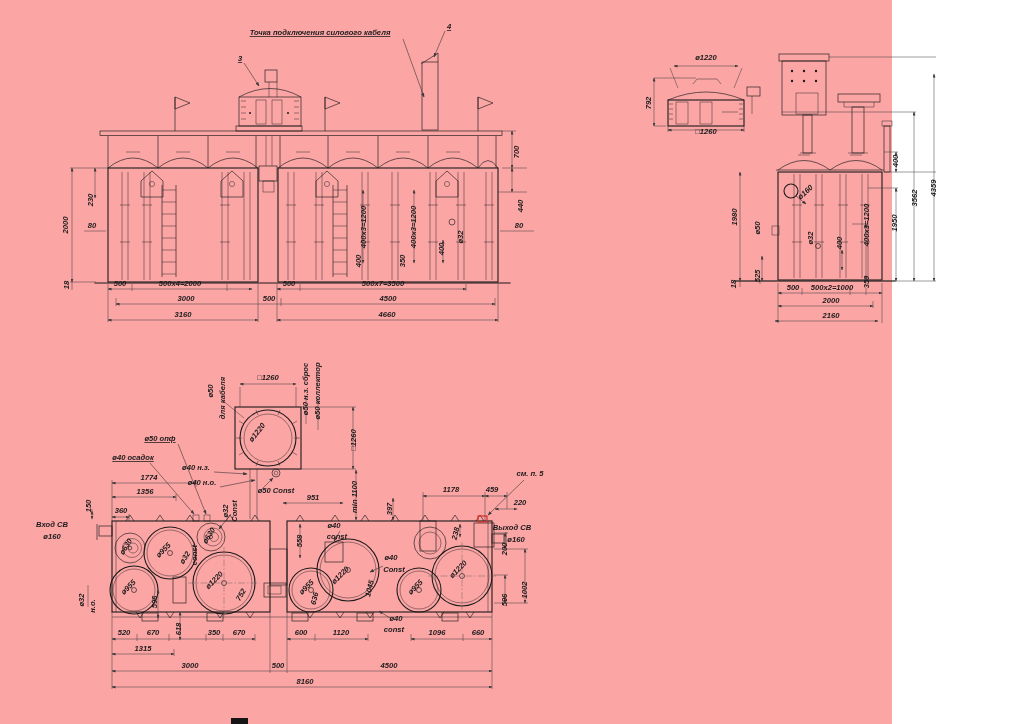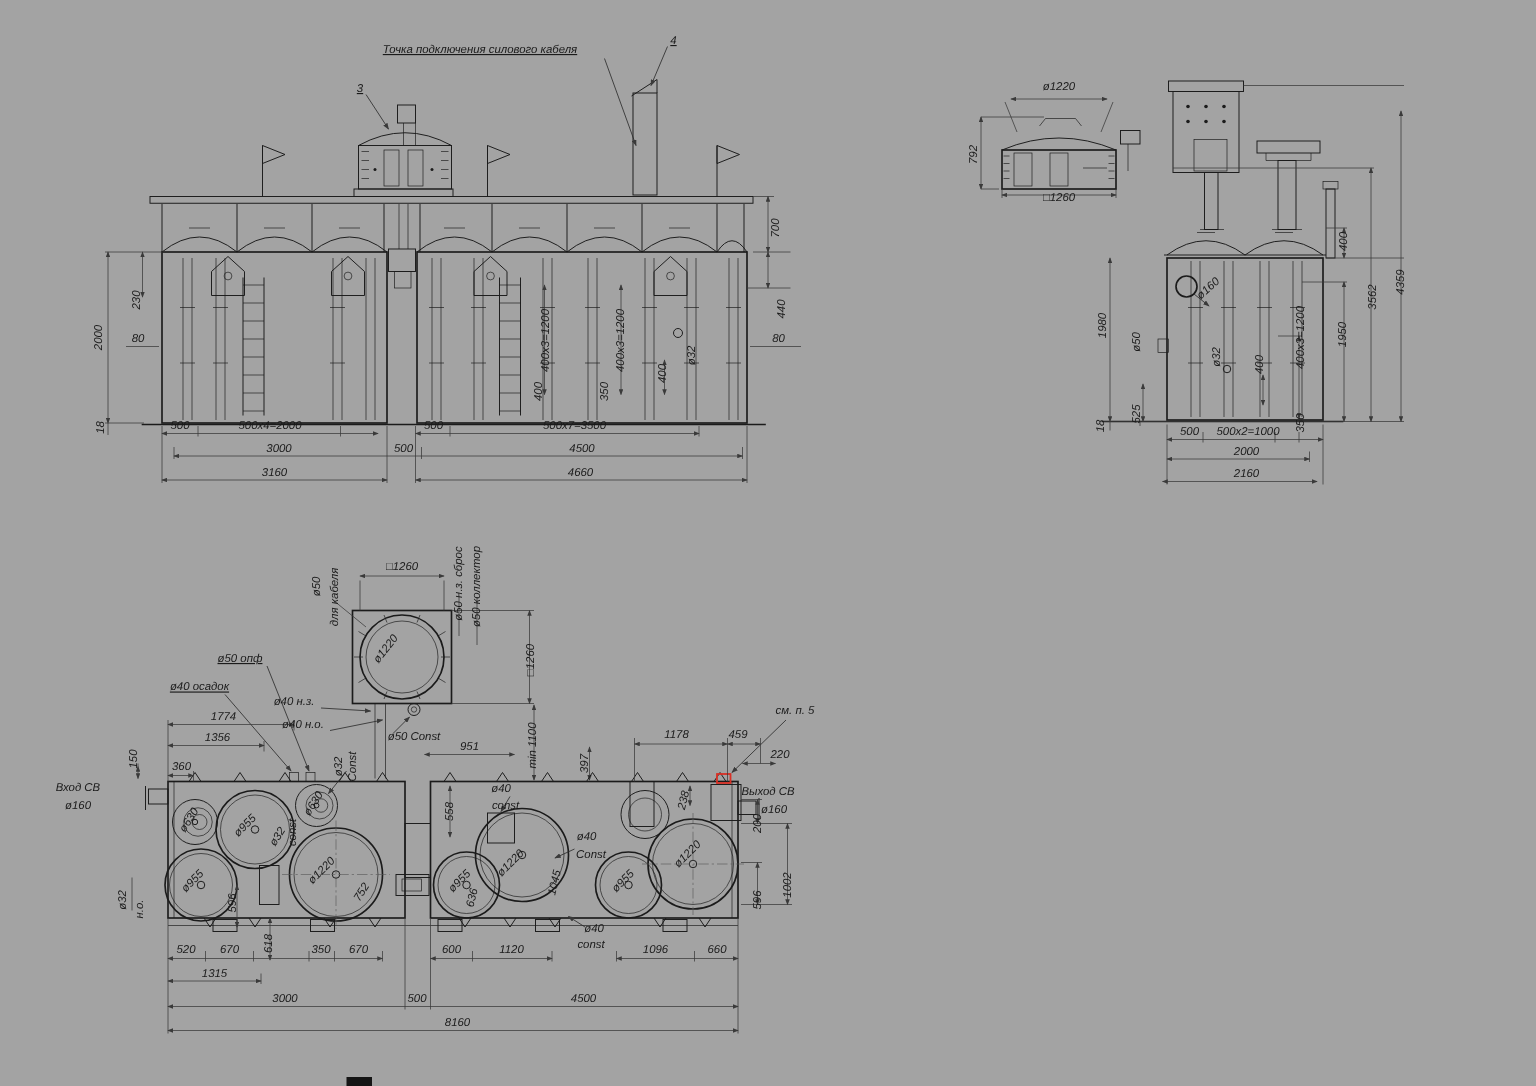--- a/index.html
+++ b/index.html
@@ -1,16 +1,16 @@
 <!DOCTYPE html>
 <html><head>
 <meta charset="utf-8">
 <style>
   html,body{margin:0;padding:0;background:#fff;}
-  #stage{width:1024px;height:724px;position:relative;background:#a3a3a3;}
+  #stage{width:892px;height:724px;position:relative;background:#fca5a5;font-weight:bold;}
   svg text{font-family:"Liberation Sans",sans-serif;font-style:italic;font-size:7.6px;fill:#1b1b1b;text-anchor:middle;}
   svg text.ul{text-decoration:underline;}
   .ol{stroke:#1b1b1b;stroke-width:1.1;fill:none;stroke-linecap:square;}
   .m{stroke:#1b1b1b;stroke-width:.65;fill:none;}
   .t{stroke:#1b1b1b;stroke-width:.45;fill:none;}
   .d{stroke:#3a3a3a;stroke-width:.5;fill:none;}
   .dm{stroke:#3a3a3a;stroke-width:.5;fill:none;marker-start:url(#ar);marker-end:url(#ar);}
   .ld{stroke:#2a2a2a;stroke-width:.55;fill:none;marker-end:url(#ar);}
   .red{stroke:#d93025;stroke-width:1.2;fill:none;}
   .cl{stroke:#555;stroke-width:.4;fill:none;stroke-dasharray:7 2 1.5 2;}

